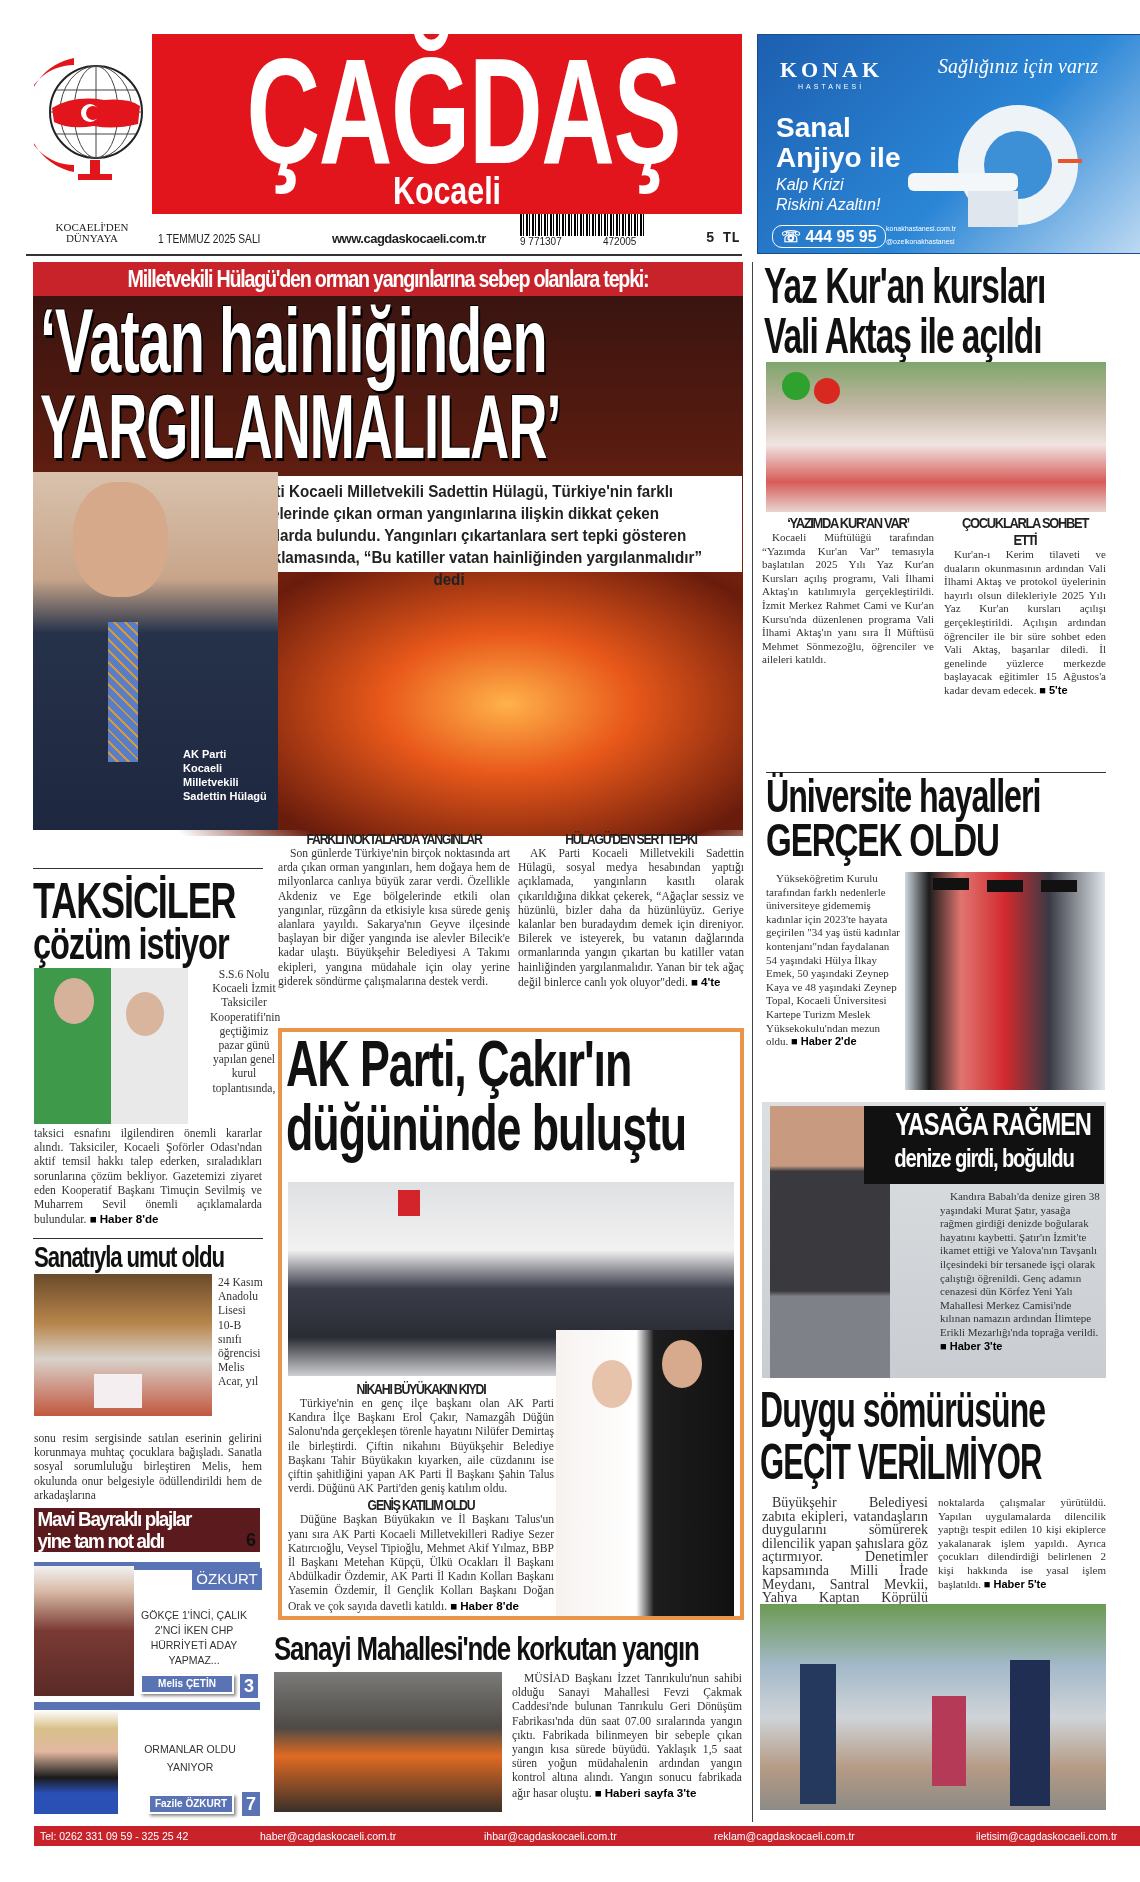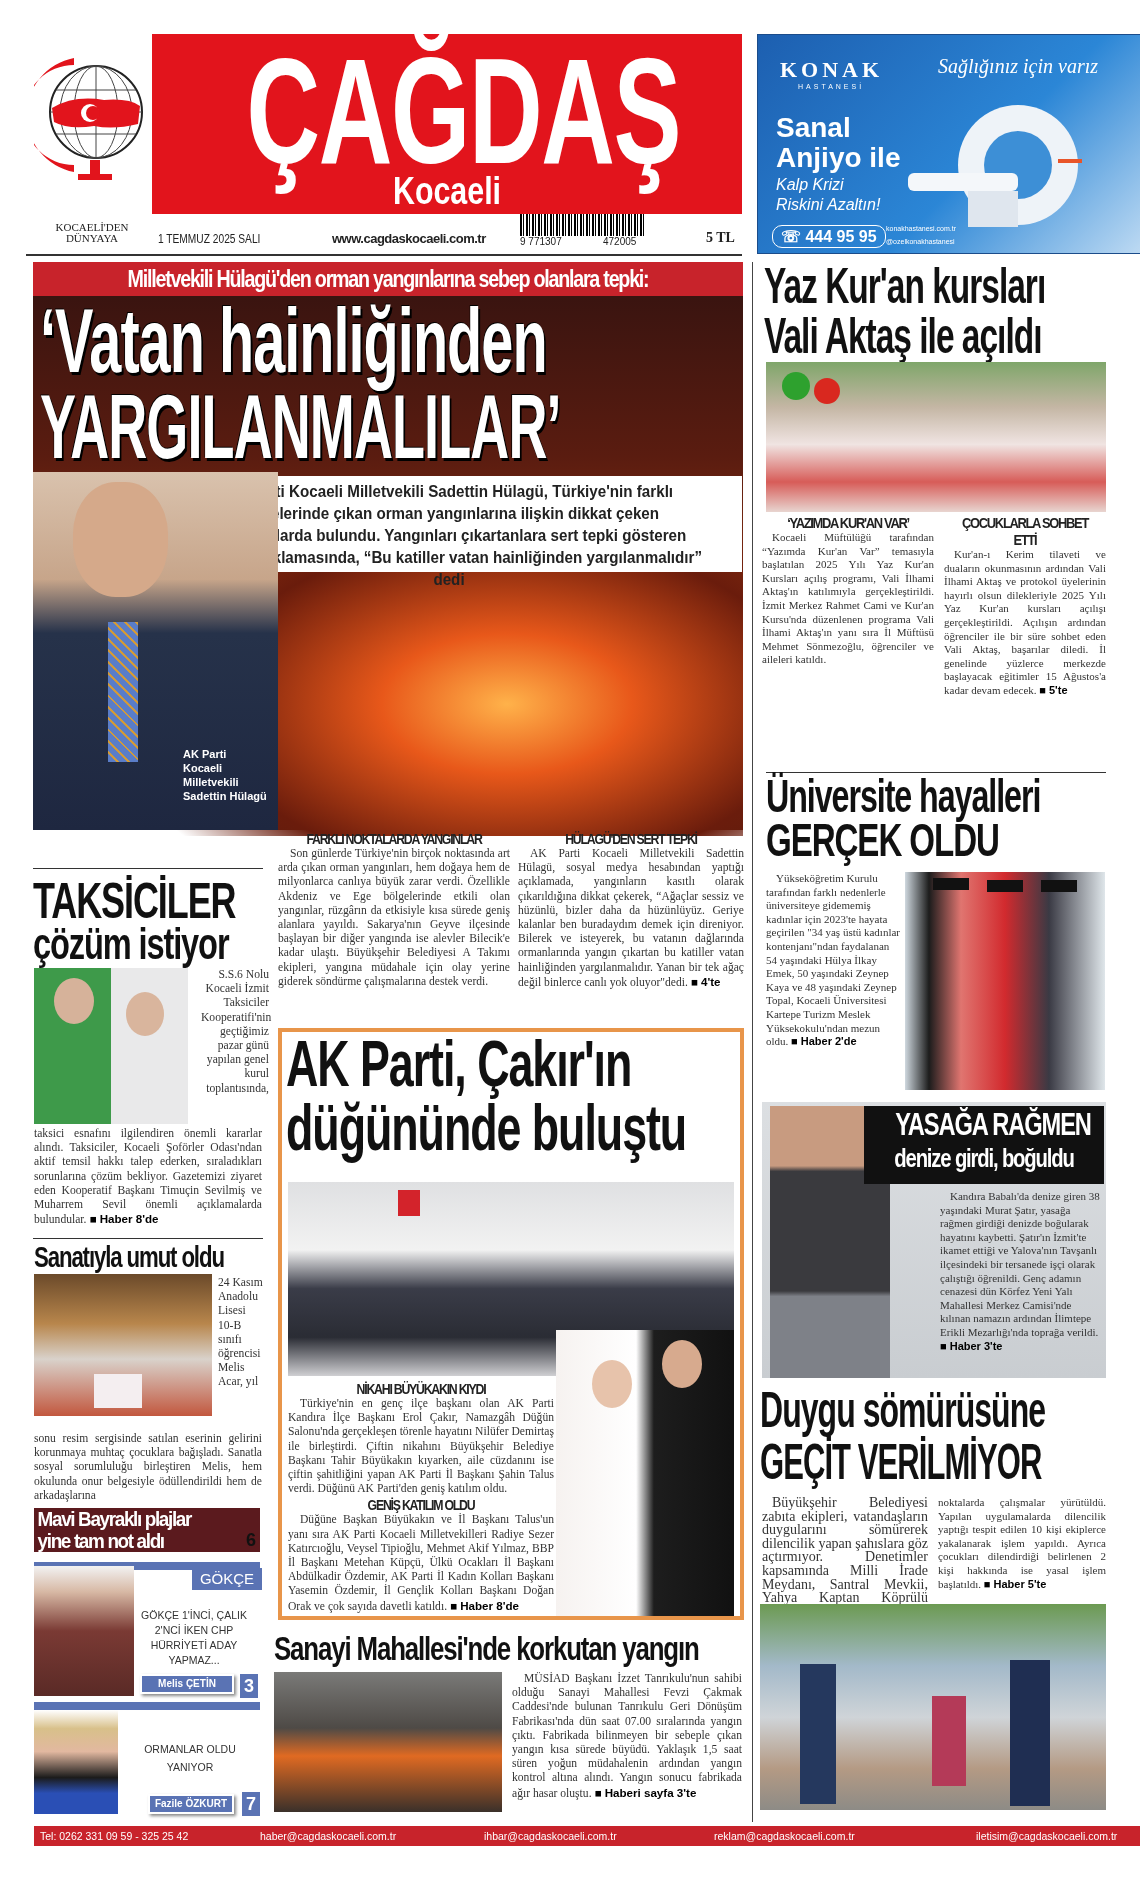--- a/index.html
+++ b/index.html
@@ -45,21 +45,21 @@
 
 <div class="abs meta" style="left:52px;top:222px;width:80px;text-align:center;font-size:11px;line-height:11px">
   <div>KOCAELİ'DEN</div>
   <div>DÜNYAYA</div>
 </div>
 <div class="abs meta" style="left:158px;top:232px;font-family:'Liberation Sans',sans-serif;transform:scaleX(0.85);transform-origin:left">1 TEMMUZ 2025 SALI</div>
 <div class="abs meta" style="left:332px;top:231px;font-family:'Liberation Sans',sans-serif;font-weight:bold;font-size:13px;letter-spacing:-0.5px">www.cagdaskocaeli.com.tr</div>
 <div class="abs" style="left:520px;top:214px;width:125px;height:22px;background:repeating-linear-gradient(90deg,#000 0 2px,#fff 2px 3px,#000 3px 4px,#fff 4px 6px)"></div>
 <div class="abs meta" style="left:520px;top:236px;font-family:'Liberation Sans',sans-serif;font-size:10px">9  771307</div>
 <div class="abs meta" style="left:603px;top:236px;font-family:'Liberation Sans',sans-serif;font-size:10px">472005</div>
-<div class="abs meta" style="left:706px;top:230px;font-family:Liberation Serif, serif;font-weight:bold;font-size:14px">5 TL</div>
+<div class="abs meta" style="left:706px;top:230px;font-family:Liberation Mono, monospace;font-weight:bold;font-size:14px">5 TL</div>
 <div class="abs" style="left:26px;top:254px;width:716px;height:2px;background:#333"></div>
 
 <div class="abs" id="ad">
   <div class="abs" style="left:22px;top:22px;color:#fff;font-family:'Liberation Serif',serif;font-weight:bold;font-size:22px;letter-spacing:4px">KONAK</div>
   <div class="abs" style="left:40px;top:48px;color:#fff;font-family:'Liberation Sans',sans-serif;font-size:7px;letter-spacing:3px">HASTANESİ</div>
   <div class="abs" style="left:180px;top:20px;color:#fff;font-family:'Liberation Serif',serif;font-style:italic;font-size:20px">Sağlığınız için varız</div>
   <div class="abs" style="left:18px;top:78px;color:#fff;font-family:'Liberation Sans',sans-serif;font-weight:bold;font-size:28px;line-height:30px">
     <div>Sanal</div>
     <div>Anjiyo ile</div>
   </div>
@@ -112,39 +112,39 @@
   <div class="body-txt" style="text-indent:12px"><span>AK Parti Kocaeli Milletvekili Sadettin Hülagü, sosyal medya hesabından yaptığı açıklamada, yangınların kasıtlı olarak çıkarıldığına dikkat çekerek, “Ağaçlar sessiz ve hüzünlü, bizler daha da hüzünlüyüz. Geriye kalanlar ben buradaydım demek için direniyor. Bilerek ve isteyerek, bu vatanın dağlarında ormanlarında yangın çıkartan bu katiller vatan hainliğinden yargılanmalıdır. Yanan bir tek ağaç değil binlerce canlı yok oluyor"dedi.</span> <span class="ref">■ 4'te</span></div>
 </div>
 
 <div class="abs" style="left:33px;top:868px;width:230px;height:1px;background:#333"></div>
 <div class="abs cond" style="left:33px;top:876px;font-size:50px;line-height:50px;color:#111;transform:scaleX(0.72);white-space:nowrap">TAKSİCİLER</div>
 <div class="abs cond" style="left:33px;top:922px;font-size:44px;line-height:44px;color:#111;transform:scaleX(0.74);white-space:nowrap">çözüm istiyor</div>
 <div class="photo" style="left:34px;top:968px;width:154px;height:156px;background:linear-gradient(90deg,#3e9a4a 0 50%,#e9e9ea 50% 100%)">
   <div class="abs" style="left:20px;top:10px;width:40px;height:46px;border-radius:50%;background:#d6b29a"></div>
   <div class="abs" style="left:92px;top:24px;width:38px;height:44px;border-radius:50%;background:#d9b59d"></div>
 </div>
-<div class="abs body-txt" style="left:201px;top:968px;width:68px;text-align:right">S.S.6 Nolu Kocaeli İzmit Taksiciler Kooperatifi'nin geçtiğimiz pazar günü yapılan genel kurul toplantısında,</div>
+<div class="abs body-txt" style="left:210px;top:968px;width:68px;text-align:center">S.S.6 Nolu Kocaeli İzmit Taksiciler Kooperatifi'nin geçtiğimiz pazar günü yapılan genel kurul toplantısında,</div>
 <div class="abs body-txt" style="left:34px;top:1127px;width:228px"><span>taksici esnafını ilgilendiren önemli kararlar alındı. Taksiciler, Kocaeli Şoförler Odası'ndan aktif temsil hakkı talep ederken, sıraladıkları sorunlarına çözüm bekliyor. Gazetemizi ziyaret eden Kooperatif Başkanı Timuçin Sevilmiş ve Muharrem Sevil önemli açıklamalarda bulundular.</span> <span class="ref">■ Haber 8'de</span></div>
 
 <div class="abs" style="left:33px;top:1238px;width:230px;height:1px;background:#333"></div>
 <div class="abs cond" style="left:34px;top:1242px;font-size:30px;line-height:30px;color:#111;transform:scaleX(0.74);white-space:nowrap">Sanatıyla umut oldu</div>
 <div class="photo" style="left:34px;top:1274px;width:178px;height:142px;background:linear-gradient(180deg,#6b4a2a 0%,#b8864c 35%,#d9d2cb 60%,#c2573e 100%)">
   <div class="abs" style="left:60px;top:100px;width:48px;height:34px;background:#f4eef0"></div>
 </div>
 <div class="abs body-txt" style="left:218px;top:1276px;width:46px;text-align:left">24 Kasım Anadolu Lisesi 10-B sınıfı öğrencisi Melis Acar, yıl</div>
 <div class="abs body-txt" style="left:34px;top:1432px;width:228px">sonu resim sergisinde satılan eserinin gelirini korunmaya muhtaç çocuklara bağışladı. Sanatla sosyal sorumluluğu birleştiren Melis, hem okulunda onur belgesiyle ödüllendirildi hem de arkadaşlarına</div>
 
 <div class="abs" style="left:34px;top:1508px;width:226px;height:44px;background:#5b1a1e">
   <div class="cond" style="color:#fff;font-size:21px;line-height:22px;padding-left:4px;transform:scaleX(0.9);white-space:nowrap">Mavi Bayraklı plajlar</div>
   <div class="cond" style="color:#fff;font-size:21px;line-height:22px;padding-left:4px;transform:scaleX(0.9);white-space:nowrap">yine tam not aldı</div>
 </div>
 <div class="abs cond" style="left:246px;top:1530px;font-size:18px;color:#111">6</div>
 
 <div class="abs" style="left:34px;top:1562px;width:226px;height:8px;background:#5a73b4"></div>
-<div class="abs" style="left:192px;top:1568px;width:70px;height:22px;background:#5a73b4;color:#fff;font-family:'Liberation Sans',sans-serif;font-size:15px;text-align:center;line-height:22px">GÖKÇE</div>
+<div class="abs" style="left:192px;top:1568px;width:70px;height:22px;background:#5a73b4;color:#fff;font-family:'Liberation Sans',sans-serif;font-size:15px;text-align:center;line-height:22px">ÖZKURT</div>
 <div class="photo" style="left:34px;top:1566px;width:100px;height:130px;background:linear-gradient(180deg,#f2f2f2 0%,#d7b8a4 20%,#7a3a34 50%,#5a2a26 100%)"></div>
 <div class="abs" style="left:138px;top:1608px;width:112px;font-family:'Liberation Sans',sans-serif;font-size:10.5px;line-height:15px;text-align:center;color:#333">GÖKÇE 1'İNCİ, ÇALIK 2'NCİ İKEN CHP HÜRRİYETİ ADAY YAPMAZ...</div>
 <div class="abs" style="left:140px;top:1674px;width:94px;height:20px;background:#5a73b4;border:2px solid #fff;box-shadow:2px 2px 3px #888;color:#fff;font-family:'Liberation Sans',sans-serif;font-weight:bold;font-size:10px;text-align:center;line-height:16px">Melis ÇETİN</div>
 <div class="abs" style="left:240px;top:1674px;width:18px;height:24px;background:#5a73b4;color:#fff;font-family:'Liberation Sans',sans-serif;font-weight:bold;font-size:18px;text-align:center;line-height:24px">3</div>
 
 <div class="abs" style="left:34px;top:1702px;width:226px;height:8px;background:#5a73b4"></div>
 <div class="photo" style="left:34px;top:1710px;width:84px;height:104px;background:linear-gradient(180deg,#fff 0%,#d8c08a 18%,#e2b8a0 40%,#1b1b1b 65%,#2a4fb5 80%)"></div>
 <div class="abs" style="left:130px;top:1740px;width:120px;font-family:'Liberation Sans',sans-serif;font-size:10.5px;line-height:18px;text-align:center;color:#333">ORMANLAR OLDU YANIYOR</div>
 <div class="abs" style="left:148px;top:1794px;width:86px;height:20px;background:#5a73b4;border:2px solid #fff;box-shadow:2px 2px 3px #888;color:#fff;font-family:'Liberation Sans',sans-serif;font-weight:bold;font-size:10px;text-align:center;line-height:16px">Fazile ÖZKURT</div>
 <div class="abs" style="left:242px;top:1792px;width:18px;height:24px;background:#5a73b4;color:#fff;font-family:'Liberation Sans',sans-serif;font-weight:bold;font-size:18px;text-align:center;line-height:24px">7</div>

